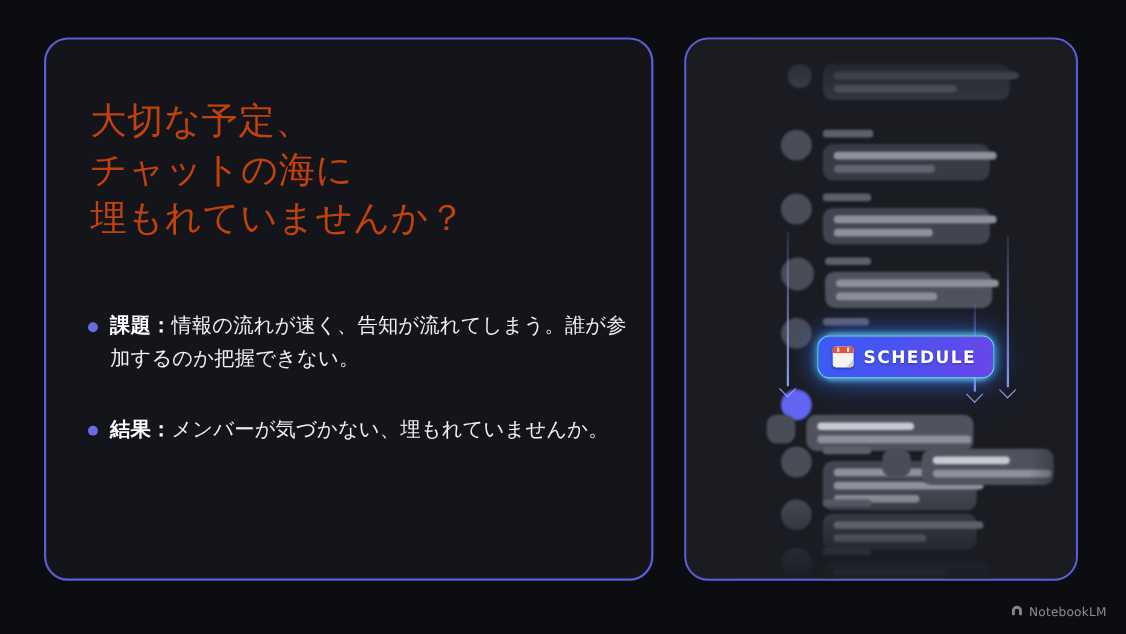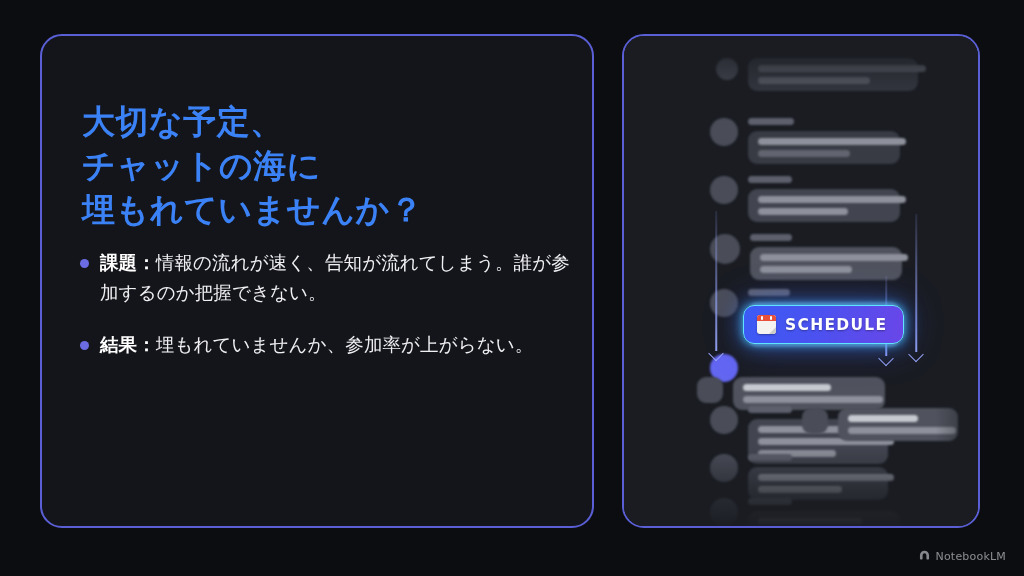--- a/index.html
+++ b/index.html
@@ -33,25 +33,25 @@
     left: 40px;
     top: 34px;
     width: 554px;
     height: 494px;
     background: #14151b;
   }
 
   #title {
     position: absolute;
     left: 40px;
-    top: 64px;
+    top: 52px;
     width: 480px;
-    color: #3b82f6;
+    color: #c2410c;
     font-size: 33px;
-    font-weight: bold;
+    font-weight: normal;
     line-height: 1.34;
     letter-spacing: 0.5px;
     white-space: pre-line;
   }
 
   #bullets {
     position: absolute;
     left: 32px;
     top: 212px;
     width: 500px;
@@ -71,20 +71,21 @@
     height: 9px;
     border-radius: 50%;
     background: #6b6ce4;
   }
 
   .bullet-text {
     color: #f0f0f3;
     font-size: 18.5px;
     line-height: 1.62;
     letter-spacing: 0.1px;
+    margin-top: 34px;
   }
   .bullet-text .lead { font-weight: bold; color: #ffffff; }
 
   
   #right-panel {
     left: 622px;
     top: 34px;
     width: 358px;
     height: 494px;
     background: #1a1c22;
@@ -275,21 +276,21 @@
 チャットの海に
 埋もれていませんか？</div>
 
     <div id="bullets">
         <div class="bullet-row">
           <span class="bullet-dot" style="background: rgb(107, 108, 228);"></span>
           <div class="bullet-text"><span class="lead">課題：</span><span>情報の流れが速く、告知が流れてしまう。誰が参加するのか把握できない。</span></div>
         </div>
         <div class="bullet-row">
           <span class="bullet-dot" style="background: rgb(107, 108, 228);"></span>
-          <div class="bullet-text"><span class="lead">結果：</span><span>埋もれていませんか、参加率が上がらない。</span></div>
+          <div class="bullet-text"><span class="lead">結果：</span><span>メンバーが気づかない、埋もれていませんか。</span></div>
         </div>
       </div>
 
   </div>
 
   <div id="right-panel" class="panel">
 
     <div id="chat-stage">
         <div class="chat-row" style="left: 92px; top: 22px;">
           <div class="avatar" style="width: 22px; height: 22px;"></div>

